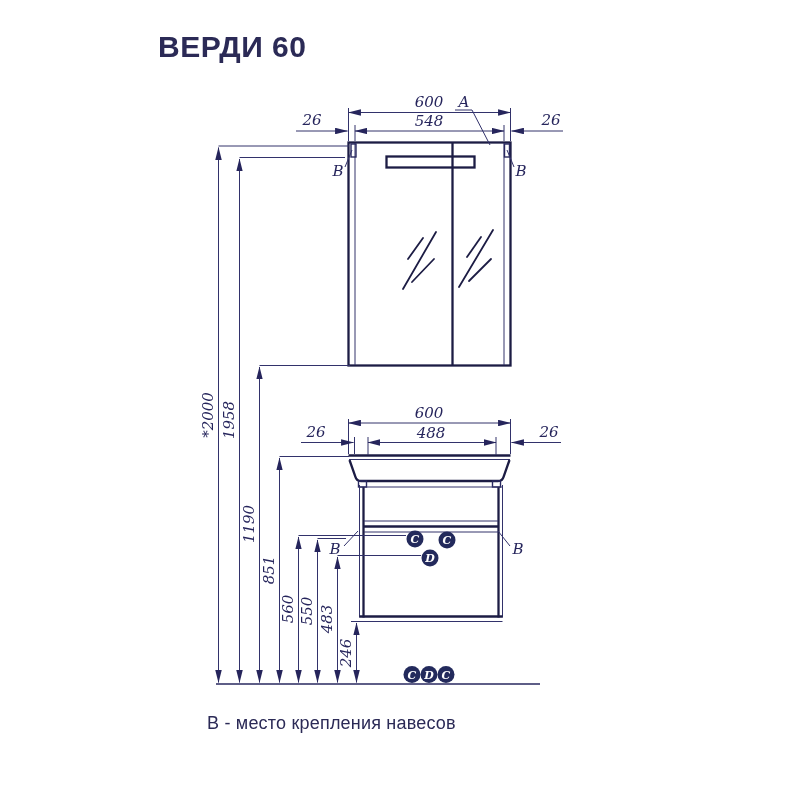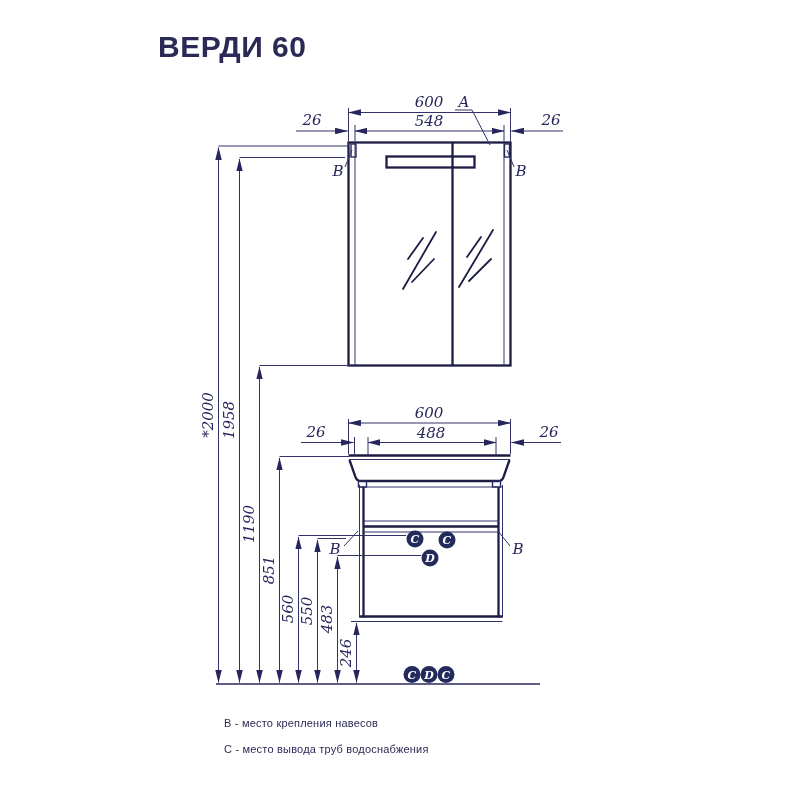--- a/index.html
+++ b/index.html
@@ -9,22 +9,22 @@
     background:#ffffff;
     font-family:"Liberation Sans", sans-serif;
     overflow:hidden;
   }
   #title{
     position:absolute;left:158px;top:30px;
     font-size:30px;font-weight:600;letter-spacing:0.5px;
     color:#2b2a56;
   }
   #legend{
-    position:absolute;left:224px;top:710px;
-    color:#2b2a56;font-size:11px;line-height:26px;
+    position:absolute;left:207px;top:710px;
+    color:#2b2a56;font-size:18px;line-height:26px;
     letter-spacing:0.2px;
   }
   svg{position:absolute;left:0;top:0;}
   .thin{stroke:#32326b;stroke-width:1;fill:none;}
   .med{stroke:#29295f;stroke-width:1.4;fill:none;}
   .thick{stroke:#1c1c44;stroke-width:2.3;fill:none;}
   .shine{stroke:#1c1c44;stroke-width:1.8;fill:none;stroke-linecap:round;}
   .dimtxt{font-family:"DejaVu Serif", serif;font-style:italic;font-size:15px;fill:#26255c;}
   .dimtxt.mid{text-anchor:middle;}
   .reftxt{font-family:"DejaVu Serif", serif;font-style:italic;font-size:15px;fill:#26255c;text-anchor:middle;}
@@ -168,16 +168,15 @@
       <text x="412" y="678.5" class="circletxt">C</text>
       <circle cx="429" cy="674.5" r="8.5" class="mark"></circle>
       <text x="429" y="678.5" class="circletxt">D</text>
       <circle cx="446" cy="674.5" r="8.5" class="mark"></circle>
       <text x="446" y="678.5" class="circletxt">C</text>
     </g>
   </svg>
 
   <div id="legend">
     <div>B - место крепления навесов</div>
-    <div>C - место вывода труб водоснабжения</div>
   </div>
 
 </div>
 
 </body></html>

